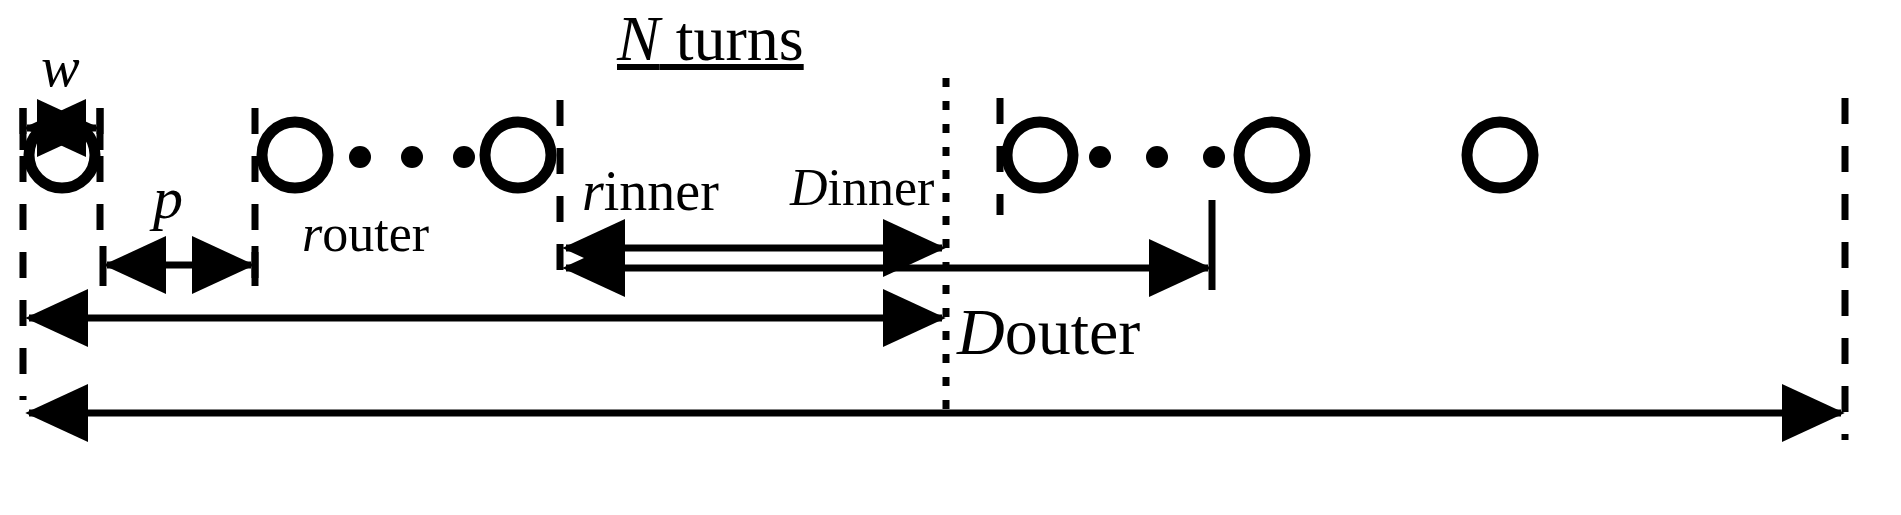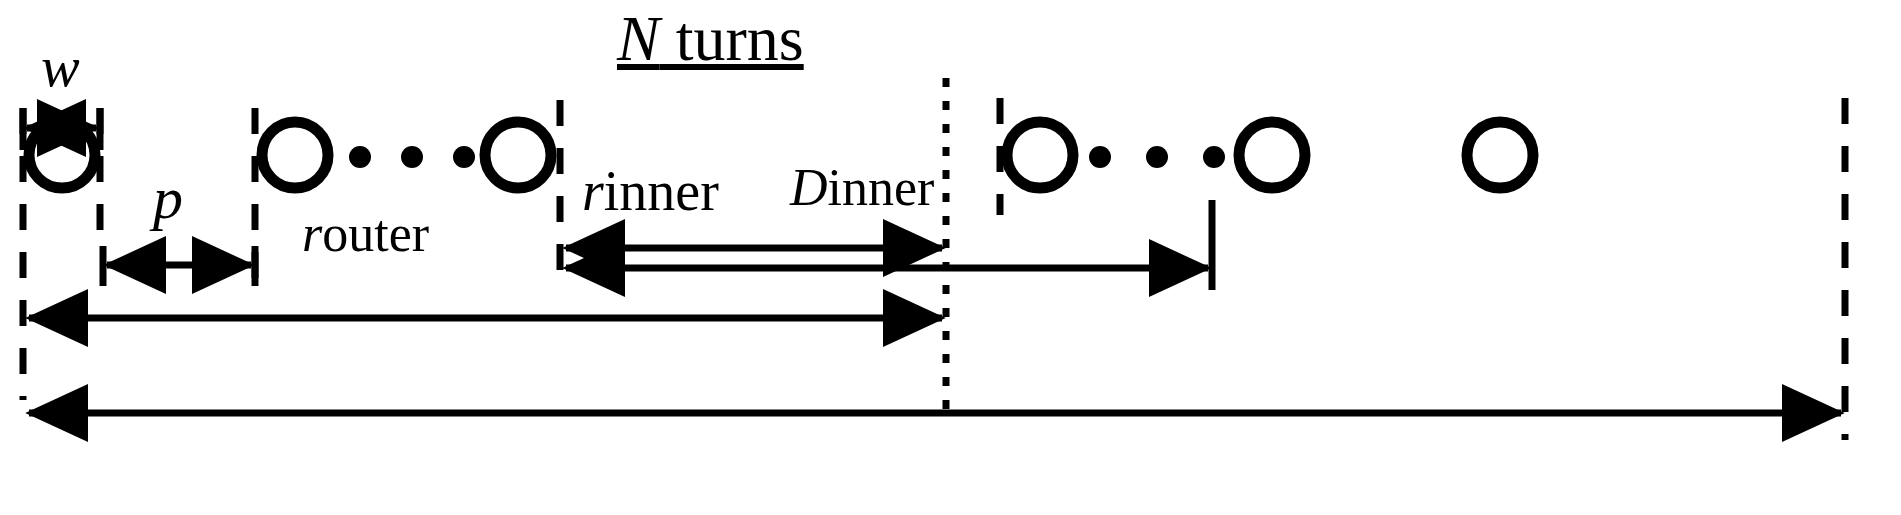--- a/index.html
+++ b/index.html
@@ -88,14 +88,17 @@
   </div>
 
   <div class="lbl" style="left:790px; top:162px; font-size:52px;">
     <span class="sym">D</span><span class="sub">inner</span>
   </div>
 
   <div class="lbl" style="left:302px; top:208px; font-size:52px;">
     <span class="sym">r</span><span class="sub">outer</span>
   </div>
 
+  <div class="lbl" style="left:957px; top:299px; font-size:66px;">
+    <span class="sym">D</span><span class="sub">outer</span>
+  </div>
 
 </div>
 
 </body></html>

